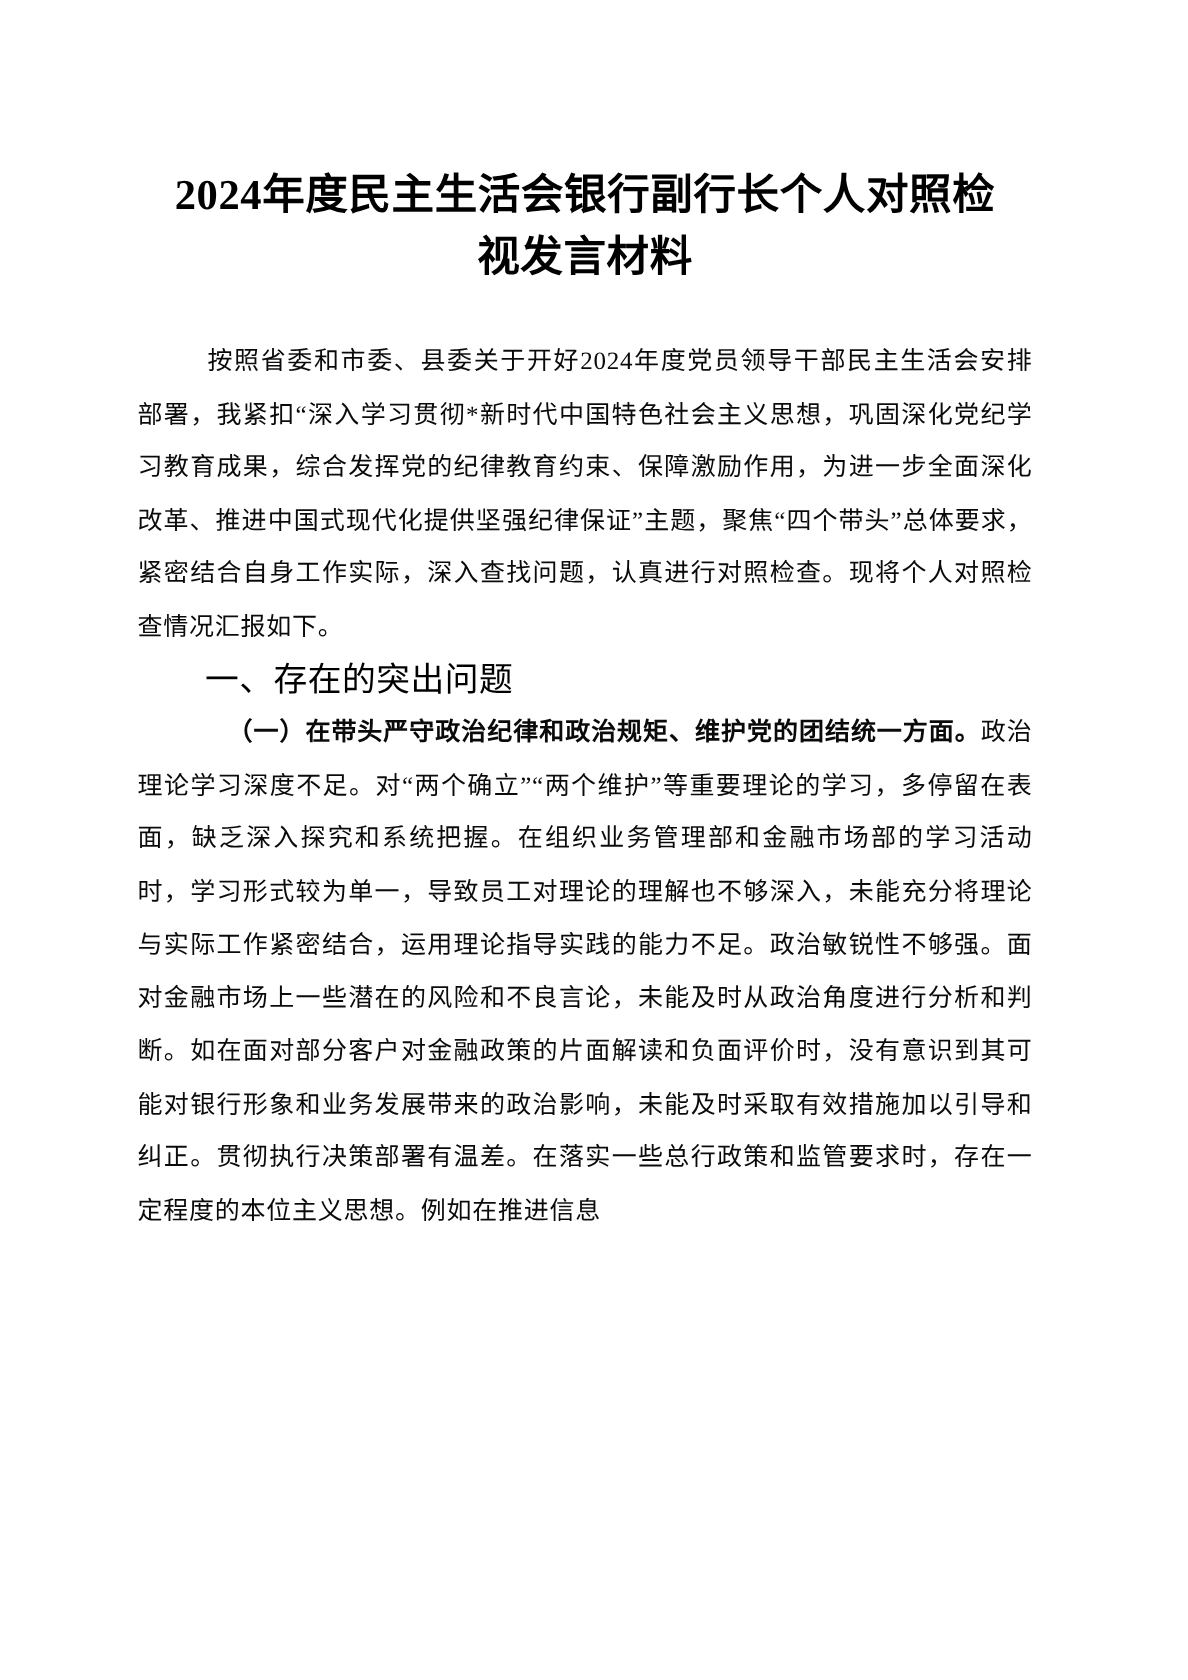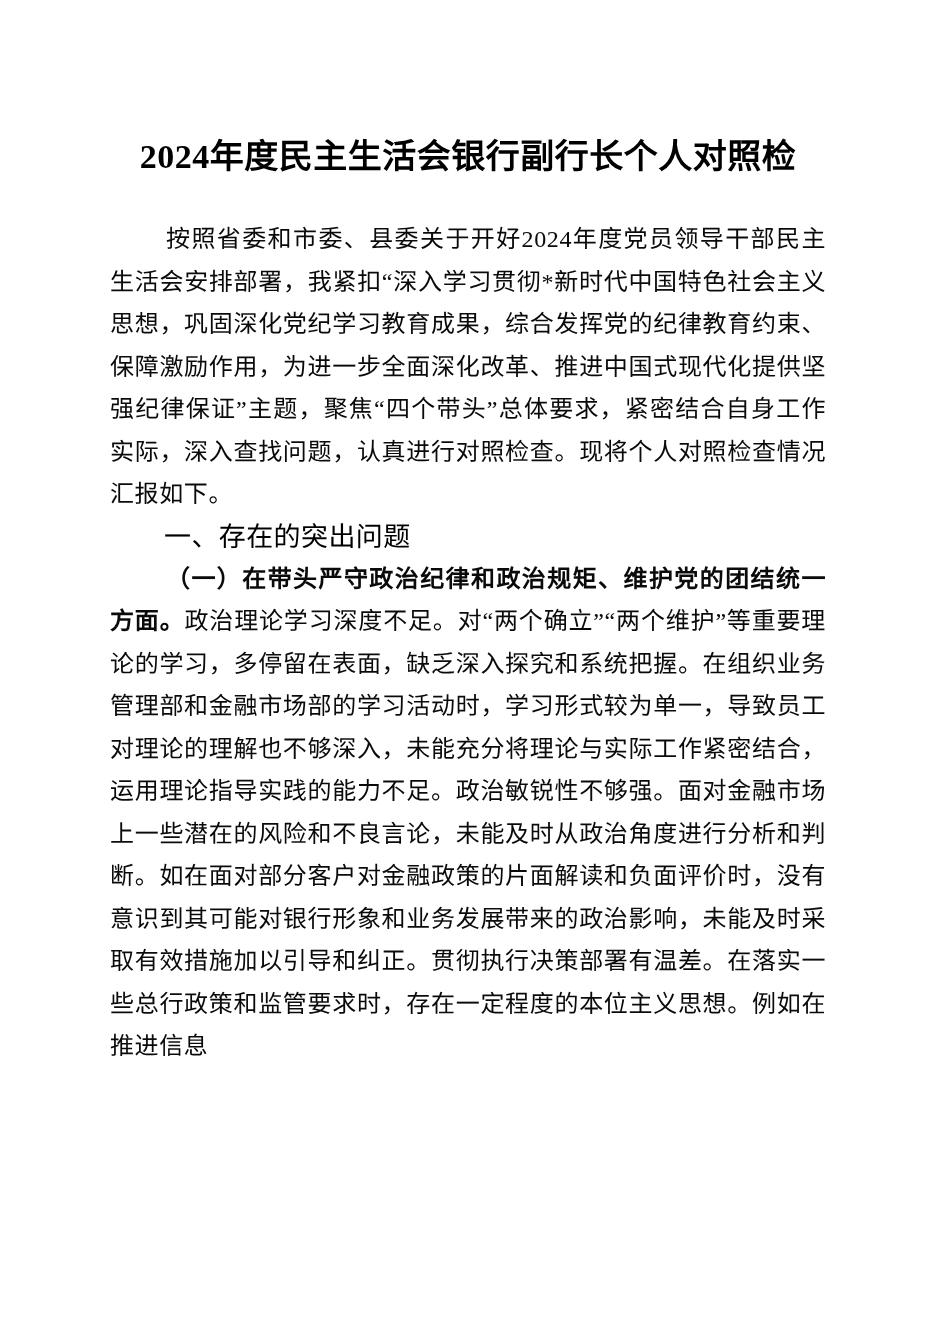--- a/index.html
+++ b/index.html
@@ -51,45 +51,46 @@
     color: #000000;
     text-indent: 54px;
     letter-spacing: 0.4px;
   }
 
   
   .body-para {
     margin: 0;
     padding: 0;
     font-family: "Liberation Serif", "DejaVu Serif", serif;
-    font-size: 24px;
+    font-size: 20px;
     line-height: 42.5px;
     color: #0a0a0a;
     text-indent: 56px;
     text-align: justify;
     text-justify: inter-character;
     letter-spacing: 0.6px;
     word-break: break-all;
   }
 
   .body-para .lead {
     font-weight: bold;
+    margin-left: 16px;
   }
 
   .spacer-title-body {
     height: 36px;
   }
 </style>
 </head>
 <body>
 
 <div class="page">
   <div class="content">
 
-    <h1 class="doc-title"><span>2024年度民主生活会银行副行长个人对照检</span><br></h1>
+    <h1 class="doc-title"><span>2024年度民主生活会银行副行长个人对照检</span><br><span>视发言材料</span></h1>
 
     <div class="spacer-title-body"></div>
 
     <p class="body-para">按照省委和市委、县委关于开好2024年度党员领导干部民主生活会安排部署，我紧扣“深入学习贯彻*新时代中国特色社会主义思想，巩固深化党纪学习教育成果，综合发挥党的纪律教育约束、保障激励作用，为进一步全面深化改革、推进中国式现代化提供坚强纪律保证”主题，聚焦“四个带头”总体要求，紧密结合自身工作实际，深入查找问题，认真进行对照检查。现将个人对照检查情况汇报如下。</p>
 
     <h2 class="section-heading">一、存在的突出问题</h2>
 
     <p class="body-para"><span class="lead">（一）在带头严守政治纪律和政治规矩、维护党的团结统一方面。</span><span>政治理论学习深度不足。对“两个确立”“两个维护”等重要理论的学习，多停留在表面，缺乏深入探究和系统把握。在组织业务管理部和金融市场部的学习活动时，学习形式较为单一，导致员工对理论的理解也不够深入，未能充分将理论与实际工作紧密结合，运用理论指导实践的能力不足。政治敏锐性不够强。面对金融市场上一些潜在的风险和不良言论，未能及时从政治角度进行分析和判断。如在面对部分客户对金融政策的片面解读和负面评价时，没有意识到其可能对银行形象和业务发展带来的政治影响，未能及时采取有效措施加以引导和纠正。贯彻执行决策部署有温差。在落实一些总行政策和监管要求时，存在一定程度的本位主义思想。例如在推进信息</span></p>
 
   </div>

